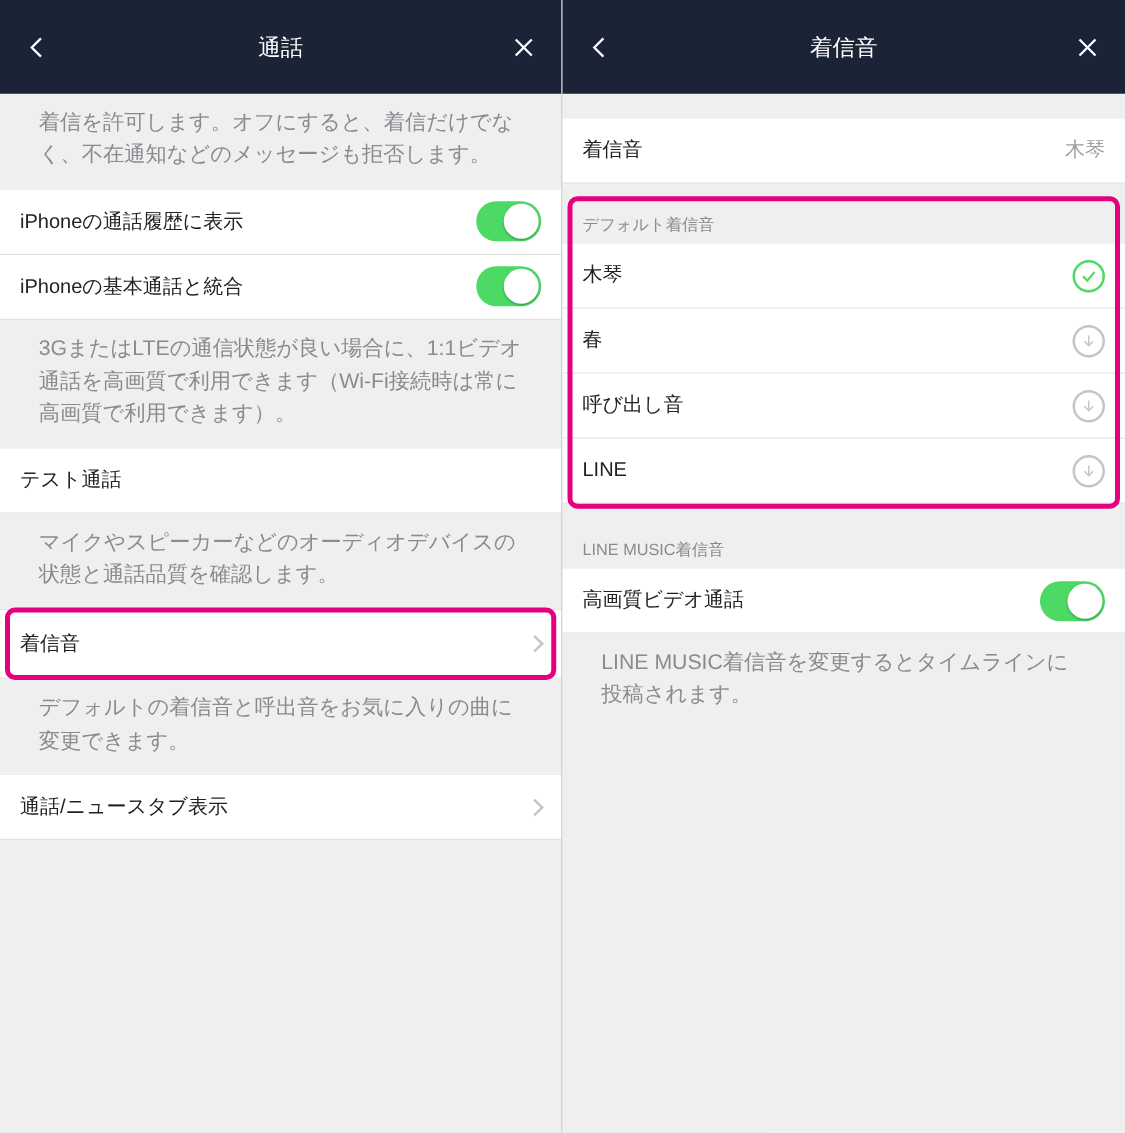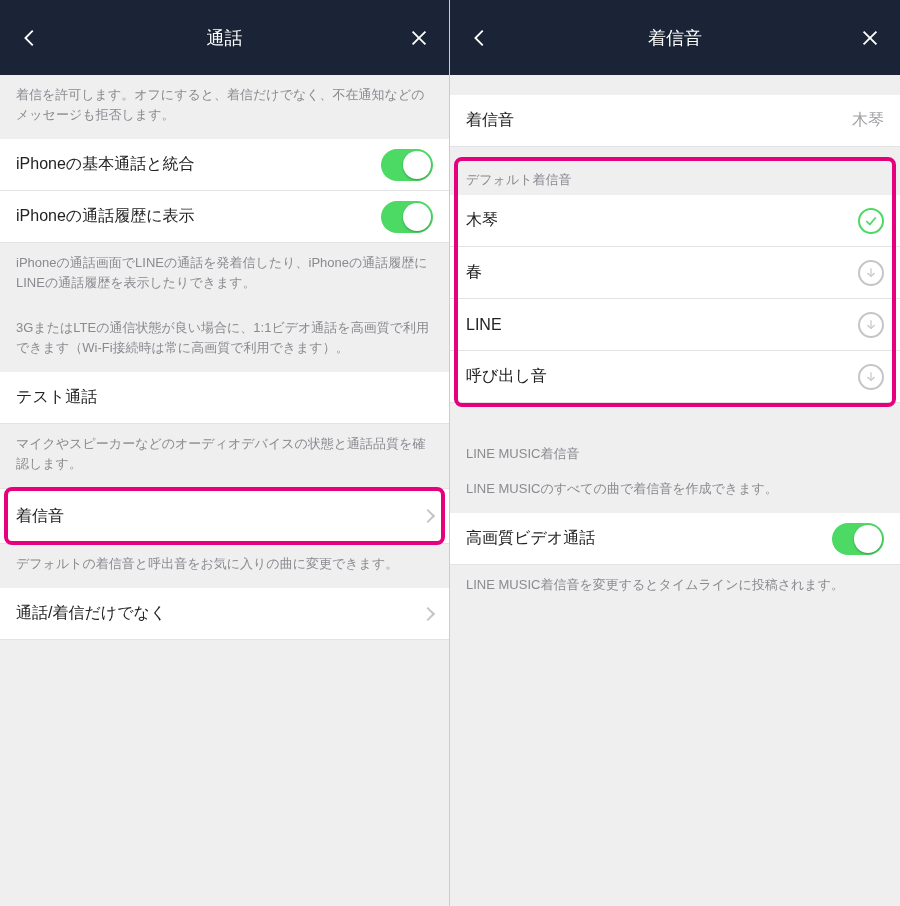--- a/index.html
+++ b/index.html
@@ -41,23 +41,23 @@
     display:flex;
     align-items:center;
     justify-content:center;
   }
   .header .nav-left { left:0; }
   .header .nav-right{ right:0; }
   .header svg { stroke:#fff; }
   .scroll { flex:1; overflow-y:auto; }
   .note {
     color:#8a8a8f;
-    font-size:13px;
+    font-size:17px;
     line-height:1.55;
-    padding:10px 16px 14px;
+    padding:10px 31px 14px;
   }
   .section-header {
     color:#8a8a8f;
     font-size:13px;
     padding:14px 16px 6px;
   }
   .row {
     background:#fff;
     min-height:52px;
     display:flex;
@@ -107,49 +107,48 @@
       <svg width="22" height="22" viewBox="0 0 24 24" fill="none" stroke-width="2">
           <line x1="5" y1="5" x2="19" y2="19"></line>
           <line x1="19" y1="5" x2="5" y2="19"></line>
         </svg>
     </div>
   </div>
   <div class="scroll">
     <div class="note">着信を許可します。オフにすると、着信だけでなく、不在通知などのメッセージも拒否します。</div>
 
     <div class="row">
+      <span class="label">iPhoneの通話履歴に表示</span>
+      <div class="toggle on"></div>
+    </div>
+    <div class="row">
       <span class="label">iPhoneの基本通話と統合</span>
       <div class="toggle on"></div>
     </div>
-    <div class="row">
-      <span class="label">iPhoneの通話履歴に表示</span>
-      <div class="toggle on"></div>
-    </div>
-    <div class="note">iPhoneの通話画面でLINEの通話を発着信したり、iPhoneの通話履歴にLINEの通話履歴を表示したりできます。</div>
 
     <div class="note">3GまたはLTEの通信状態が良い場合に、1:1ビデオ通話を高画質で利用できます（Wi-Fi接続時は常に高画質で利用できます）。</div>
 
     <div class="row">
       <span class="label">テスト通話</span>
     </div>
     <div class="note">マイクやスピーカーなどのオーディオデバイスの状態と通話品質を確認します。</div>
 
 
     <div class="section-group" style="position:relative;">
       <div class="row tall" style="position:relative;">
         <span class="label">着信音</span>
         <span class="chevron-right"></span>
         <div class="highlight-overlay" style="top:-2px;bottom:-2px;"></div>
       </div>
     </div>
 
     <div class="note">デフォルトの着信音と呼出音をお気に入りの曲に変更できます。</div>
 
     <div class="row">
-      <span class="label">通話/着信だけでなく</span>
+      <span class="label">通話/ニュースタブ表示</span>
       <span class="chevron-right"></span>
     </div>
   </div>
 </div>
 
 <div class="pane right">
   <div class="header">
     <div class="nav-left">
       <svg width="22" height="22" viewBox="0 0 24 24" fill="none" stroke-width="2">
           <polyline points="15 4 7 12 15 20"></polyline>
@@ -183,42 +182,41 @@
       <div class="row">
         <span class="label">春</span>
         <span class="circle-icon">
           <svg width="14" height="14" viewBox="0 0 24 24" fill="none" stroke-width="2">
               <line x1="12" y1="4" x2="12" y2="16"></line>
               <polyline points="6 12 12 18 18 12"></polyline>
             </svg>
         </span>
       </div>
       <div class="row">
+        <span class="label">呼び出し音</span>
+        <span class="circle-icon">
+          <svg width="14" height="14" viewBox="0 0 24 24" fill="none" stroke-width="2">
+              <line x1="12" y1="4" x2="12" y2="16"></line>
+              <polyline points="6 12 12 18 18 12"></polyline>
+            </svg>
+        </span>
+      </div>
+      <div class="row">
         <span class="label">LINE</span>
         <span class="circle-icon">
           <svg width="14" height="14" viewBox="0 0 24 24" fill="none" stroke-width="2">
               <line x1="12" y1="4" x2="12" y2="16"></line>
               <polyline points="6 12 12 18 18 12"></polyline>
             </svg>
         </span>
       </div>
-      <div class="row">
-        <span class="label">呼び出し音</span>
-        <span class="circle-icon">
-          <svg width="14" height="14" viewBox="0 0 24 24" fill="none" stroke-width="2">
-              <line x1="12" y1="4" x2="12" y2="16"></line>
-              <polyline points="6 12 12 18 18 12"></polyline>
-            </svg>
-        </span>
-      </div>
       <div class="highlight-overlay" style="top:4px;bottom:-4px;"></div>
     </div>
 
-    <div class="section-header" style="padding-top:42px;">LINE MUSIC着信音</div>
-    <div class="note">LINE MUSICのすべての曲で着信音を作成できます。</div>
+    <div class="section-header" style="padding-top:28px;">LINE MUSIC着信音</div>
 
     <div class="row">
       <span class="label">高画質ビデオ通話</span>
       <div class="toggle on"></div>
     </div>
     <div class="note">LINE MUSIC着信音を変更するとタイムラインに投稿されます。</div>
   </div>
 </div>
 
 </body></html>

